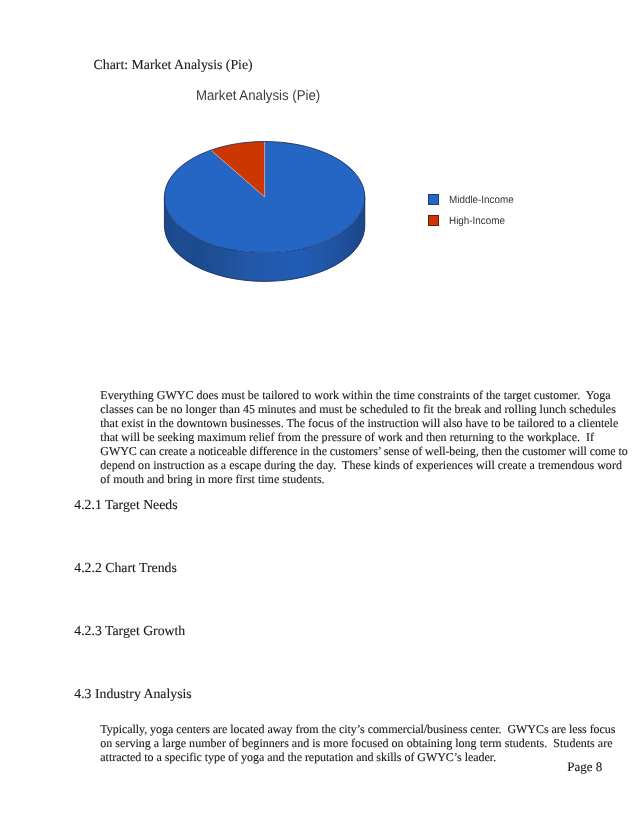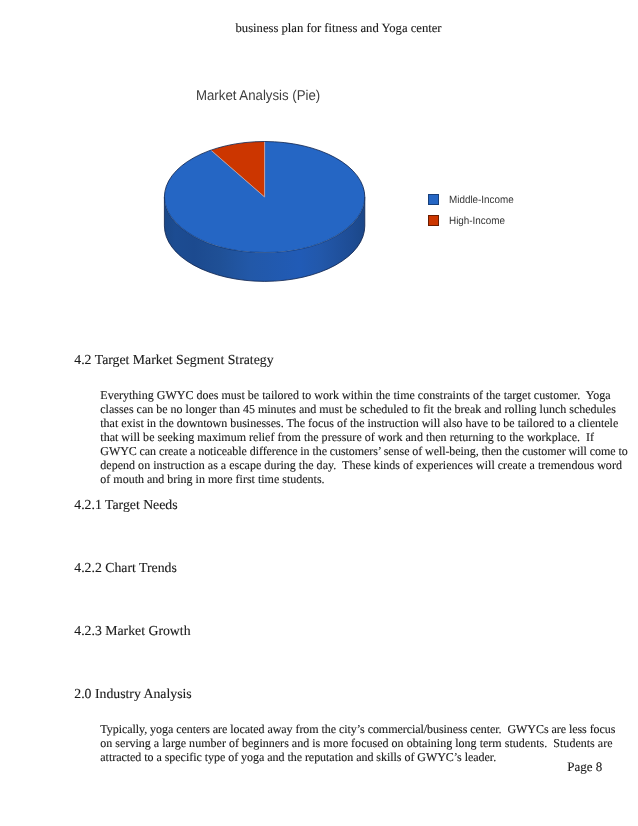--- a/index.html
+++ b/index.html
@@ -45,21 +45,21 @@
               margin:6px; white-space:pre; }
   .bodytext > div { display:block; width:max-content; }
   .pagenum { position:absolute; left:567.2px; top:759.8px; font-size:13px;
              line-height:14px; white-space:pre; }
 </style>
 </head>
 <body>
 
 <div class="page">
 
-  <div class="doc-header">business plan for fitness and Yoga center</div>
+  <div class="chart-caption">Chart: Market Analysis (Pie)</div>
 
   <div class="chart-block">
     <svg id="pie-svg" width="638" height="300">
         <defs>
           <linearGradient id="wallBlue" gradientUnits="userSpaceOnUse" x1="164.40000000000003" y1="0" x2="364.8" y2="0">
             <stop offset="0" stop-color="#1b4888"></stop>
             <stop offset="0.055" stop-color="#1c4c92"></stop>
             <stop offset="0.15" stop-color="#1c4a8f"></stop>
             <stop offset="0.275" stop-color="#1f5096"></stop>
             <stop offset="0.425" stop-color="#2258a8"></stop>
@@ -83,23 +83,22 @@
         <span class="legend-swatch" style="background: rgb(37, 102, 196); border: 0.8px solid rgb(23, 63, 122);"></span>
         <span class="legend-label">Middle-Income</span>
       </div>
       <div class="legend-row">
         <span class="legend-swatch" style="background: rgb(204, 54, 0); border: 0.8px solid rgb(106, 28, 0);"></span>
         <span class="legend-label">High-Income</span>
       </div>
     </div>
   </div>
 
-  <h2 class="sec" style="top:352.2px">4.2 Target Market Segment Strategy</h2>
   <div class="bodytext" style="top:382.1px"><div style="letter-spacing: 0.00931432px;">Everything GWYC does must be tailored to work within the time constraints of the target customer.  Yoga</div><div style="letter-spacing: 0.000350467px;">classes can be no longer than 45 minutes and must be scheduled to fit the break and rolling lunch schedules</div><div style="letter-spacing: -0.0153181px;">that exist in the downtown businesses. The focus of the instruction will also have to be tailored to a clientele</div><div style="letter-spacing: 0.0158088px;">that will be seeking maximum relief from the pressure of work and then returning to the workplace.  If</div><div style="letter-spacing: -0.0738245px;">GWYC can create a noticeable difference in the customers’ sense of well-being, then the customer will come to</div><div style="letter-spacing: 0.0230724px;">depend on instruction as a escape during the day.  These kinds of experiences will create a tremendous word</div><div>of mouth and bring in more first time students.</div></div>
 
   <h2 class="sec" style="top:496.6px">4.2.1 Target Needs</h2>
   <h2 class="sec" style="top:560.3px">4.2.2 Chart Trends</h2>
-  <h2 class="sec" style="top:623.1px">4.2.3 Market Growth</h2>
-  <h2 class="sec" style="top:686.1px">2.0 Industry Analysis</h2>
+  <h2 class="sec" style="top:623.1px">4.2.3 Target Growth</h2>
+  <h2 class="sec" style="top:686.1px">4.3 Industry Analysis</h2>
   <div class="bodytext" style="top:715.7px"><div style="letter-spacing: -0.0513561px;">Typically, yoga centers are located away from the city’s commercial/business center.  GWYCs are less focus</div><div style="letter-spacing: 0.0214286px;">on serving a large number of beginners and is more focused on obtaining long term students.  Students are</div><div style="letter-spacing: -0.0364955px;">attracted to a specific type of yoga and the reputation and skills of GWYC’s leader.</div></div>
 
   <div class="pagenum">Page 8</div>
 </div>
 
 </body></html>

